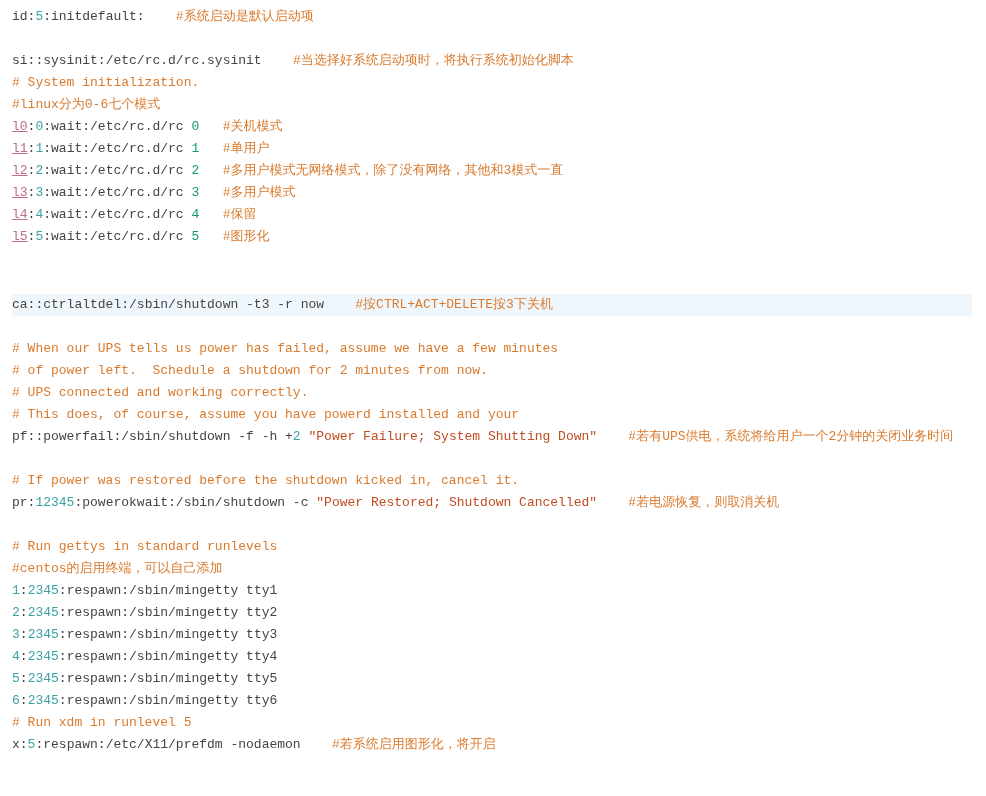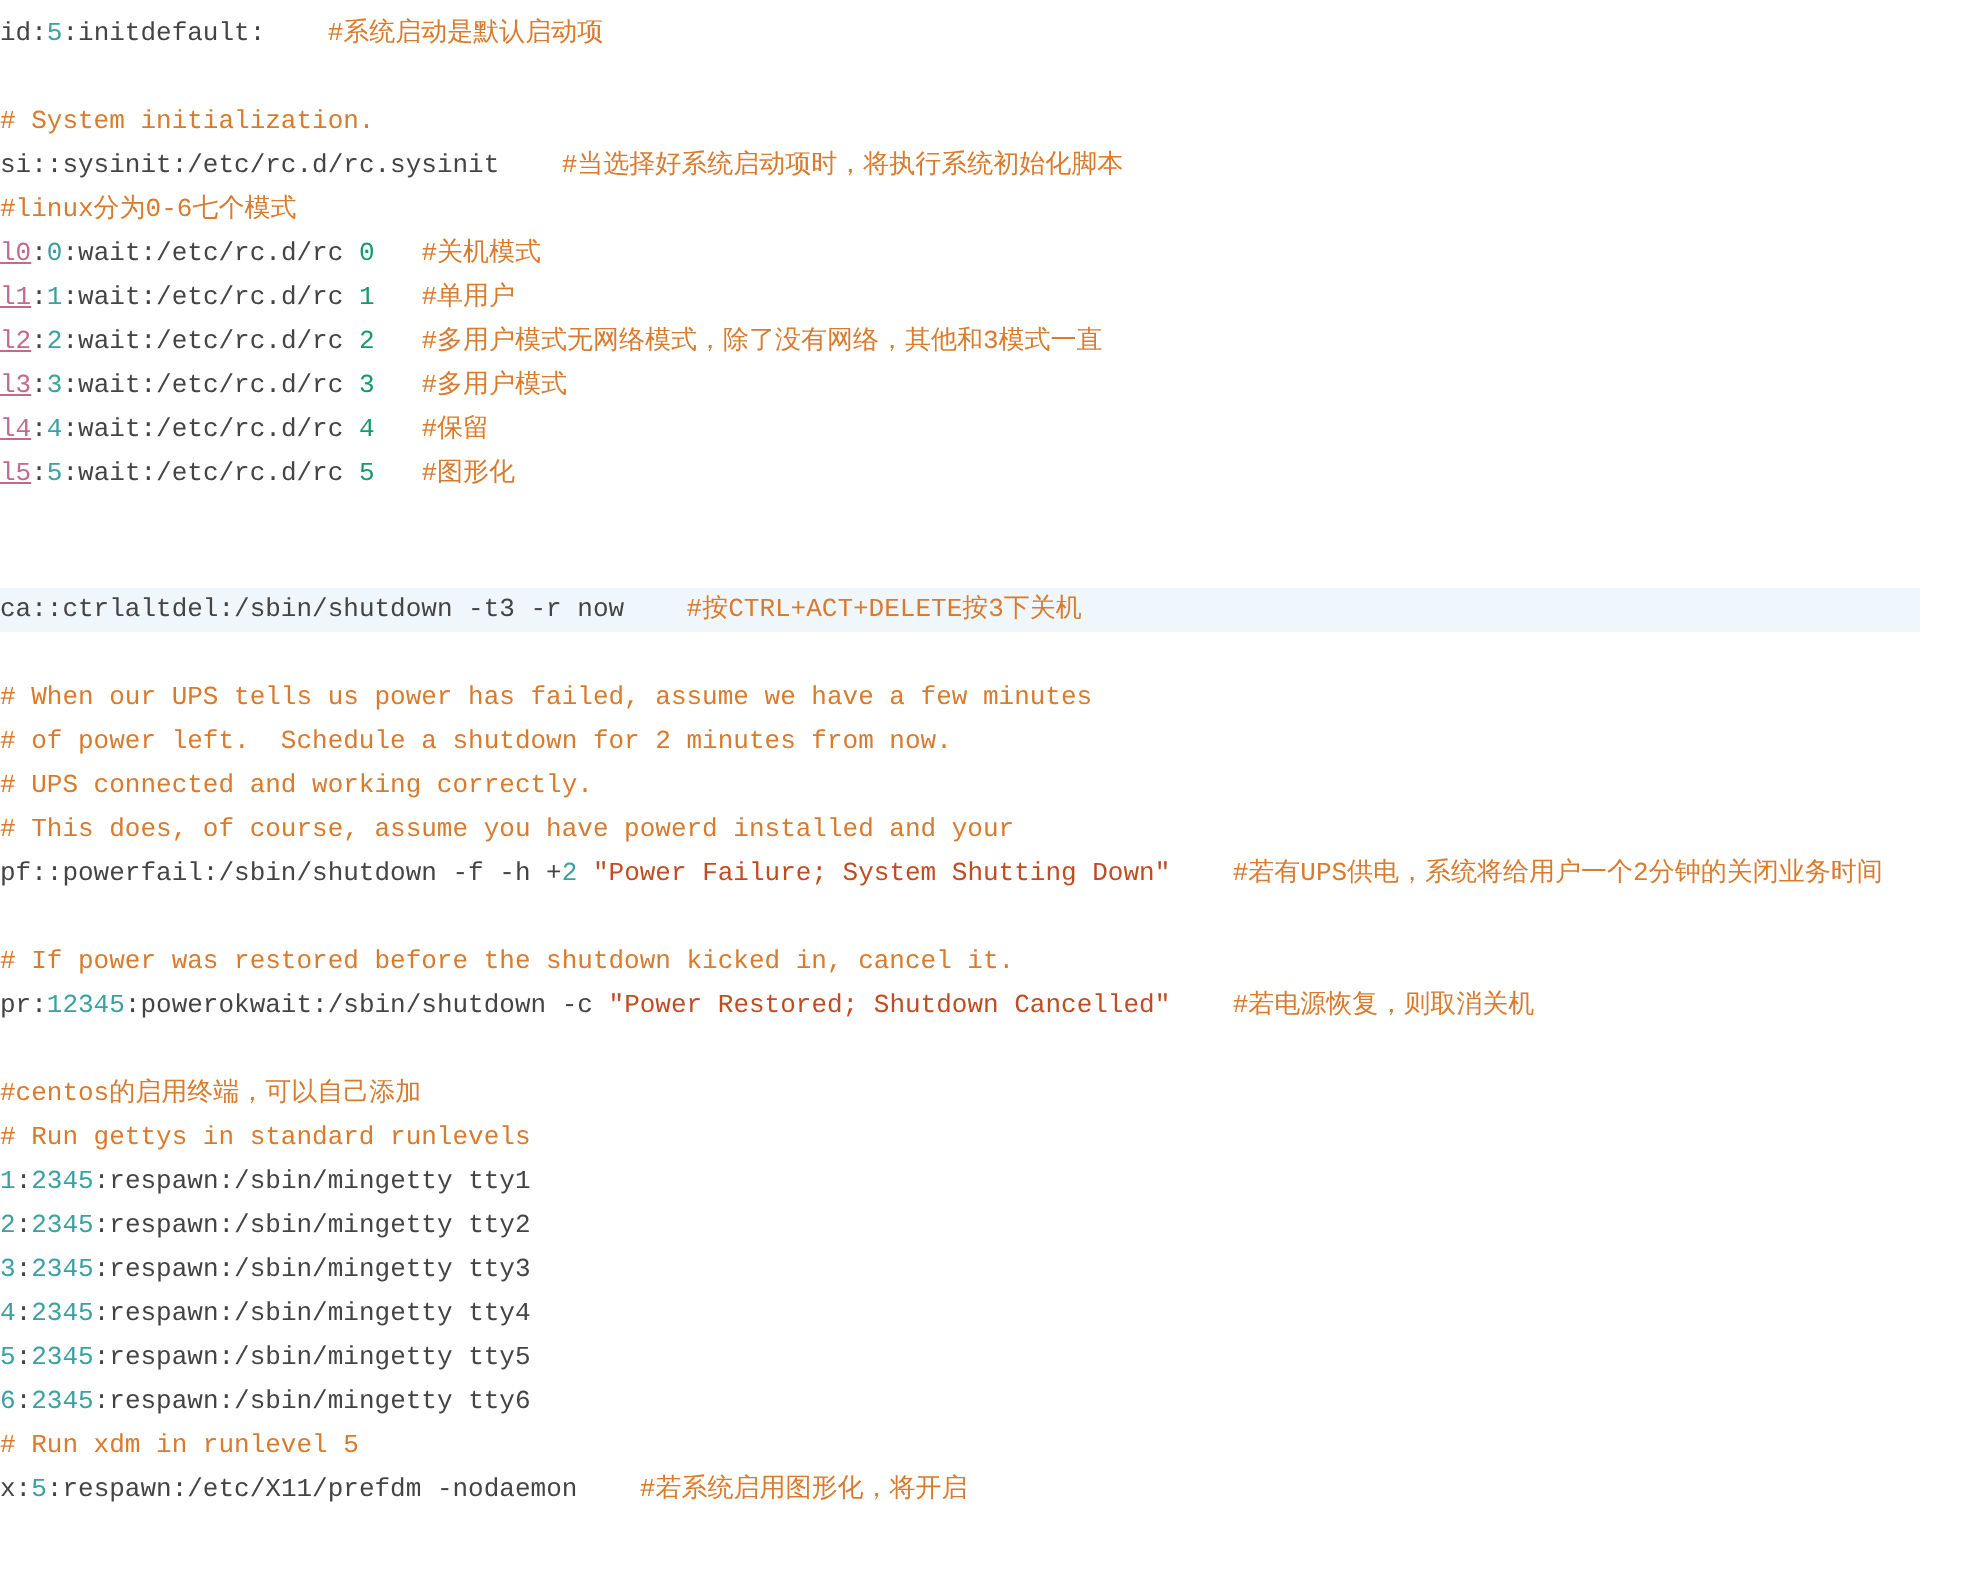--- a/index.html
+++ b/index.html
@@ -4,61 +4,61 @@
 <style>
   body{
     margin:0;padding:0;
     font-family:Consolas,"Courier New",monospace;
     font-size:13px;
     line-height:22px;
     color:#333;
     background:#fff;
   }
   .code-block{
-    padding:6px 12px 6px 0;
+    padding:6px 12px 6px 12px;
     width:960px;
   }
   .line{white-space:pre;}
   .line.hl{background:#f0f7fc;margin-top:24px;}
   .t-orange{color:#d97a2d;}
   .t-pink  {color:#c06a8e;text-decoration:underline;}   
   .t-teal  {color:#3aa1a1;}
   .t-text  {color:#444;}
   .t-str   {color:#c14c22;}   
   .t-green {color:#159a6a;}
 </style>
 </head>
 <body>
 
 <div class="code-block" id="cb">
     <div class="line"><span class="t-text">id:</span><span class="t-teal">5</span><span class="t-text">:initdefault:</span>    <span class="t-orange">#系统启动是默认启动项</span></div>
     <div class="line">&nbsp;</div>
+    <div class="line"><span class="t-text">si::sysinit:</span><span class="t-text">/etc/rc.d/rc.sysinit</span>    <span class="t-orange">#当选择好系统启动项时，将执行系统初始化脚本</span></div>
     <div class="line"><span class="t-orange"># System initialization.</span></div>
-    <div class="line"><span class="t-text">si::sysinit:</span><span class="t-text">/etc/rc.d/rc.sysinit</span>    <span class="t-orange">#当选择好系统启动项时，将执行系统初始化脚本</span></div>
     <div class="line"><span class="t-orange">#linux分为0-6七个模式</span></div>
     <div class="line"><span class="t-pink">l0</span><span class="t-text">:</span><span class="t-teal">0</span><span class="t-text">:wait:/etc/rc.d/rc </span><span class="t-green">0</span>   <span class="t-orange">#关机模式</span></div>
     <div class="line"><span class="t-pink">l1</span><span class="t-text">:</span><span class="t-teal">1</span><span class="t-text">:wait:/etc/rc.d/rc </span><span class="t-green">1</span>   <span class="t-orange">#单用户</span></div>
     <div class="line"><span class="t-pink">l2</span><span class="t-text">:</span><span class="t-teal">2</span><span class="t-text">:wait:/etc/rc.d/rc </span><span class="t-green">2</span>   <span class="t-orange">#多用户模式无网络模式，除了没有网络，其他和3模式一直</span></div>
     <div class="line"><span class="t-pink">l3</span><span class="t-text">:</span><span class="t-teal">3</span><span class="t-text">:wait:/etc/rc.d/rc </span><span class="t-green">3</span>   <span class="t-orange">#多用户模式</span></div>
     <div class="line"><span class="t-pink">l4</span><span class="t-text">:</span><span class="t-teal">4</span><span class="t-text">:wait:/etc/rc.d/rc </span><span class="t-green">4</span>   <span class="t-orange">#保留</span></div>
     <div class="line"><span class="t-pink">l5</span><span class="t-text">:</span><span class="t-teal">5</span><span class="t-text">:wait:/etc/rc.d/rc </span><span class="t-green">5</span>   <span class="t-orange">#图形化</span></div>
     <div class="line">&nbsp;</div>
     <div class="line hl"><span class="t-text">ca::ctrlaltdel:</span><span class="t-text">/sbin/shutdown -t3 -r now</span>    <span class="t-orange">#按CTRL+ACT+DELETE按3下关机</span></div>
     <div class="line">&nbsp;</div>
     <div class="line"><span class="t-orange"># When our UPS tells us power has failed, assume we have a few minutes</span></div>
     <div class="line"><span class="t-orange"># of power left.  Schedule a shutdown for 2 minutes from now.</span></div>
     <div class="line"><span class="t-orange"># UPS connected and working correctly.</span></div>
     <div class="line"><span class="t-orange"># This does, of course, assume you have powerd installed and your</span></div>
     <div class="line"><span class="t-text">pf::powerfail:</span><span class="t-text">/sbin/shutdown -f -h +</span><span class="t-teal">2</span><span class="t-str"> "Power Failure; System Shutting Down"</span>    <span class="t-orange">#若有UPS供电，系统将给用户一个2分钟的关闭业务时间</span></div>
     <div class="line">&nbsp;</div>
     <div class="line"><span class="t-orange"># If power was restored before the shutdown kicked in, cancel it.</span></div>
     <div class="line"><span class="t-text">pr:</span><span class="t-teal">12345</span><span class="t-text">:powerokwait:</span><span class="t-text">/sbin/shutdown -c </span><span class="t-str">"Power Restored; Shutdown Cancelled"</span>    <span class="t-orange">#若电源恢复，则取消关机</span></div>
     <div class="line">&nbsp;</div>
+    <div class="line"><span class="t-orange"># Run gettys in standard runlevels</span></div>
     <div class="line"><span class="t-orange">#centos的启用终端，可以自己添加</span></div>
-    <div class="line"><span class="t-orange"># Run gettys in standard runlevels</span></div>
     <div class="line"><span class="t-teal">1</span><span class="t-text">:</span><span class="t-teal">2345</span><span class="t-text">:respawn:/sbin/mingetty tty1</span></div>
     <div class="line"><span class="t-teal">2</span><span class="t-text">:</span><span class="t-teal">2345</span><span class="t-text">:respawn:/sbin/mingetty tty2</span></div>
     <div class="line"><span class="t-teal">3</span><span class="t-text">:</span><span class="t-teal">2345</span><span class="t-text">:respawn:/sbin/mingetty tty3</span></div>
     <div class="line"><span class="t-teal">4</span><span class="t-text">:</span><span class="t-teal">2345</span><span class="t-text">:respawn:/sbin/mingetty tty4</span></div>
     <div class="line"><span class="t-teal">5</span><span class="t-text">:</span><span class="t-teal">2345</span><span class="t-text">:respawn:/sbin/mingetty tty5</span></div>
     <div class="line"><span class="t-teal">6</span><span class="t-text">:</span><span class="t-teal">2345</span><span class="t-text">:respawn:/sbin/mingetty tty6</span></div>
     <div class="line"><span class="t-orange"># Run xdm in runlevel 5</span></div>
     <div class="line"><span class="t-text">x:</span><span class="t-teal">5</span><span class="t-text">:respawn:/etc/X11/prefdm -nodaemon</span>    <span class="t-orange">#若系统启用图形化，将开启</span></div>
   </div>
 

